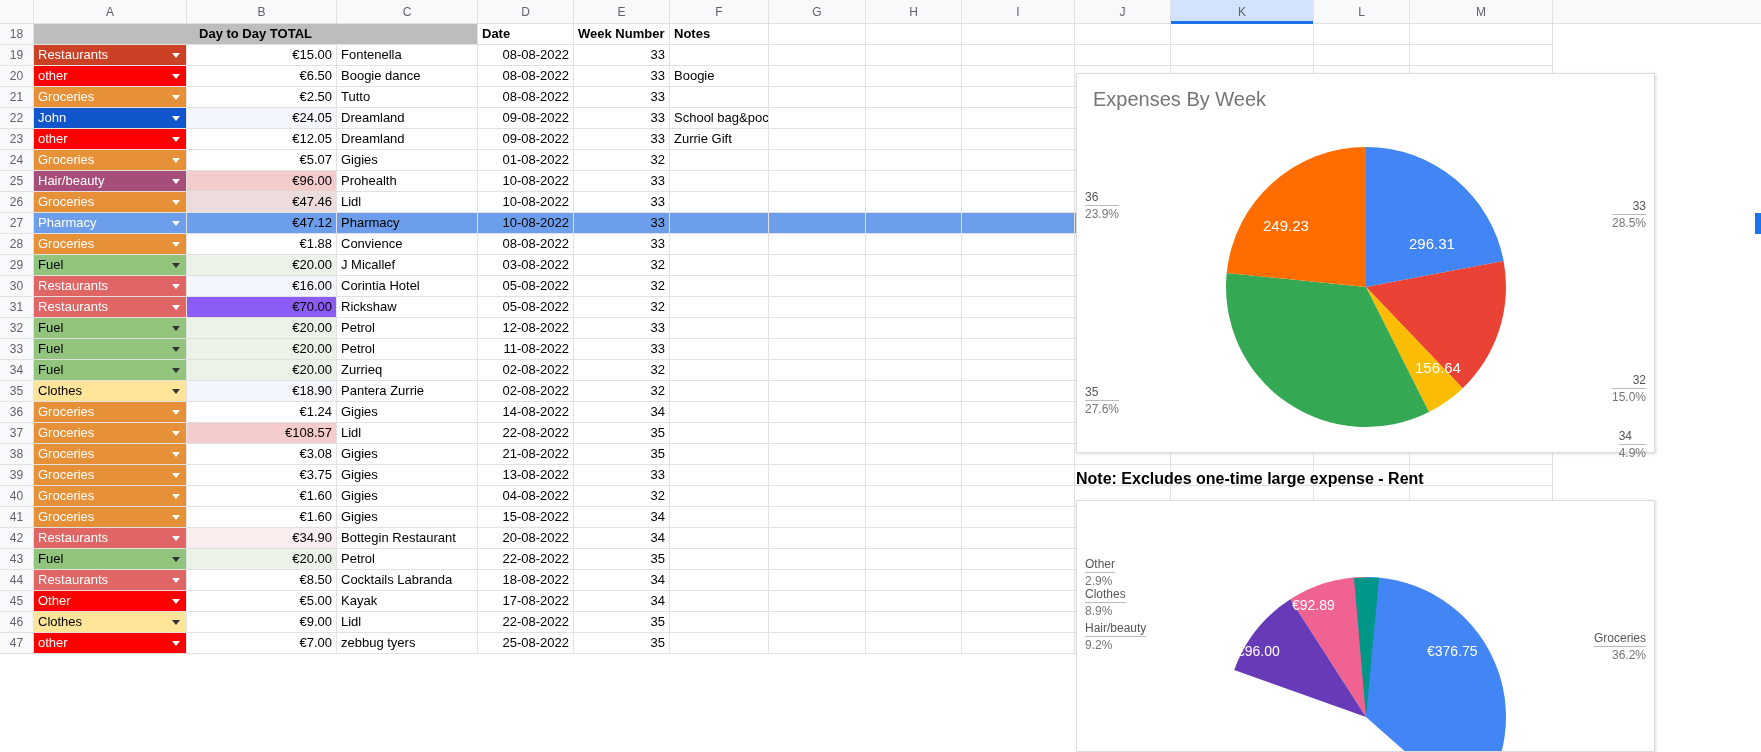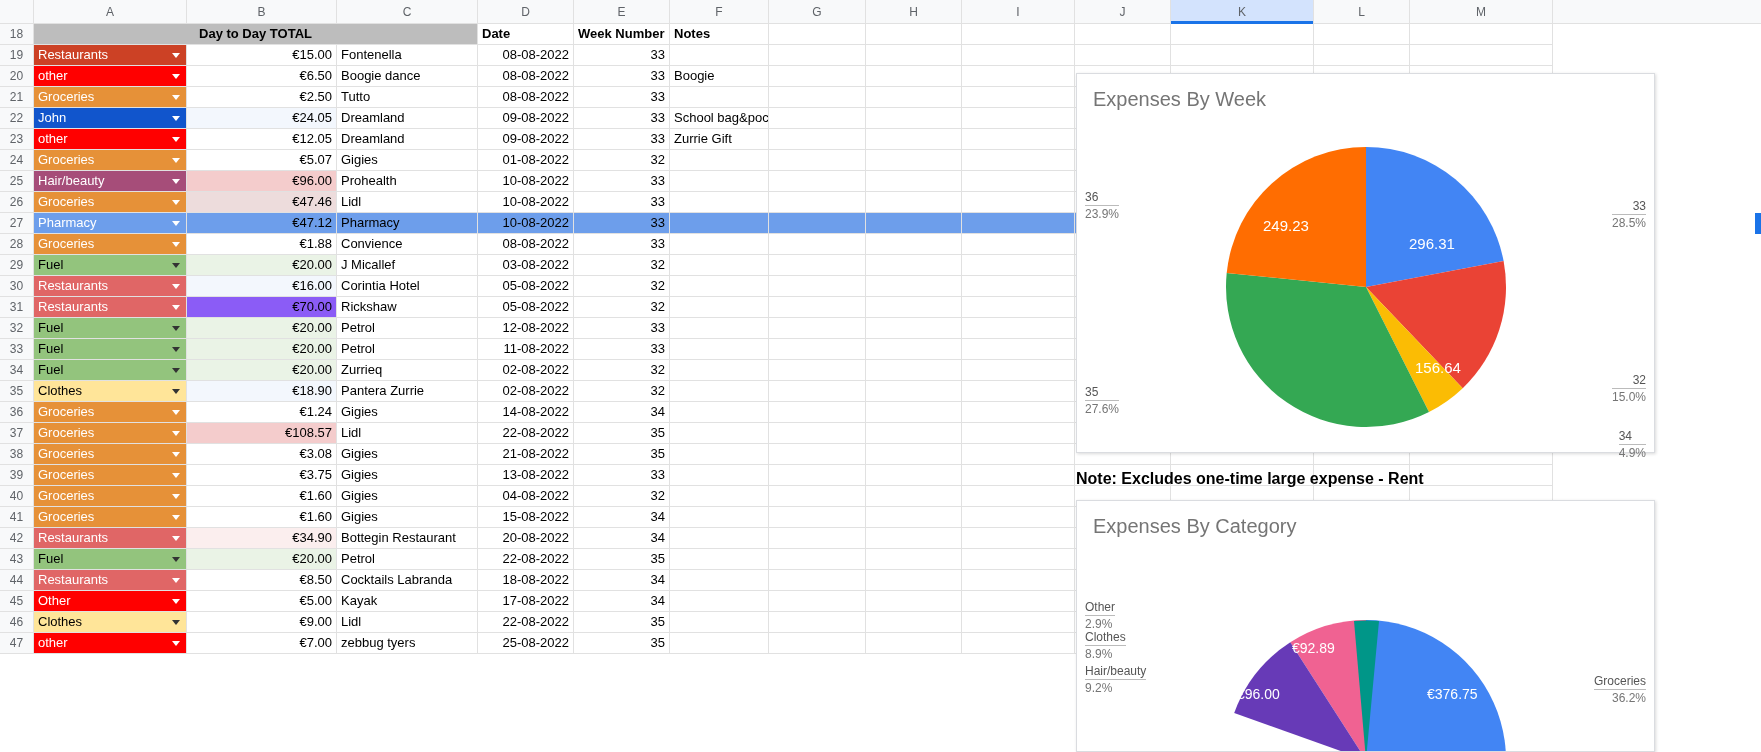--- a/index.html
+++ b/index.html
@@ -697,21 +697,20 @@
     </div>
     <div class="callout" style="left:8px; top:268px;">
       <span class="num">35</span><hr><span>27.6%</span>
     </div>
   </div>
 </div>
 
 <div class="note-row">Note: Excludes one-time large expense - Rent</div>
 
 <div class="chart" style="left:1076px; top:500px; width:579px; height:252px; overflow:hidden;">
-  <div class="chart-title">Expenses By Category</div>
   <div class="pie-wrap" style="height:300px;">
     <svg class="pie" width="300" height="300" viewBox="-150 -150 300 300" style="top:72%;">
       <path d="M0 0 L0 -140 A140 140 0 0 1 105.0 92.6 Z" fill="#4285f4"></path>
       <path d="M0 0 L-75.7 -117.7 A140 140 0 0 1 0 -140 Z" fill="#f06292"></path>
       <path d="M0 0 L-131.8 -47.0 A140 140 0 0 1 -75.7 -117.7 Z" fill="#673ab7"></path>
       <path d="M0 0 L-12 -139 A140 140 0 0 1 13 -139 Z" fill="#009688"></path>
     </svg>
     <div class="slice-label" style="left:215px; top:96px; font-size:14px;">€92.89</div>
     <div class="slice-label" style="left:160px; top:142px; font-size:14px;">€96.00</div>
     <div class="slice-label" style="left:350px; top:142px; font-size:14px;">€376.75</div>

